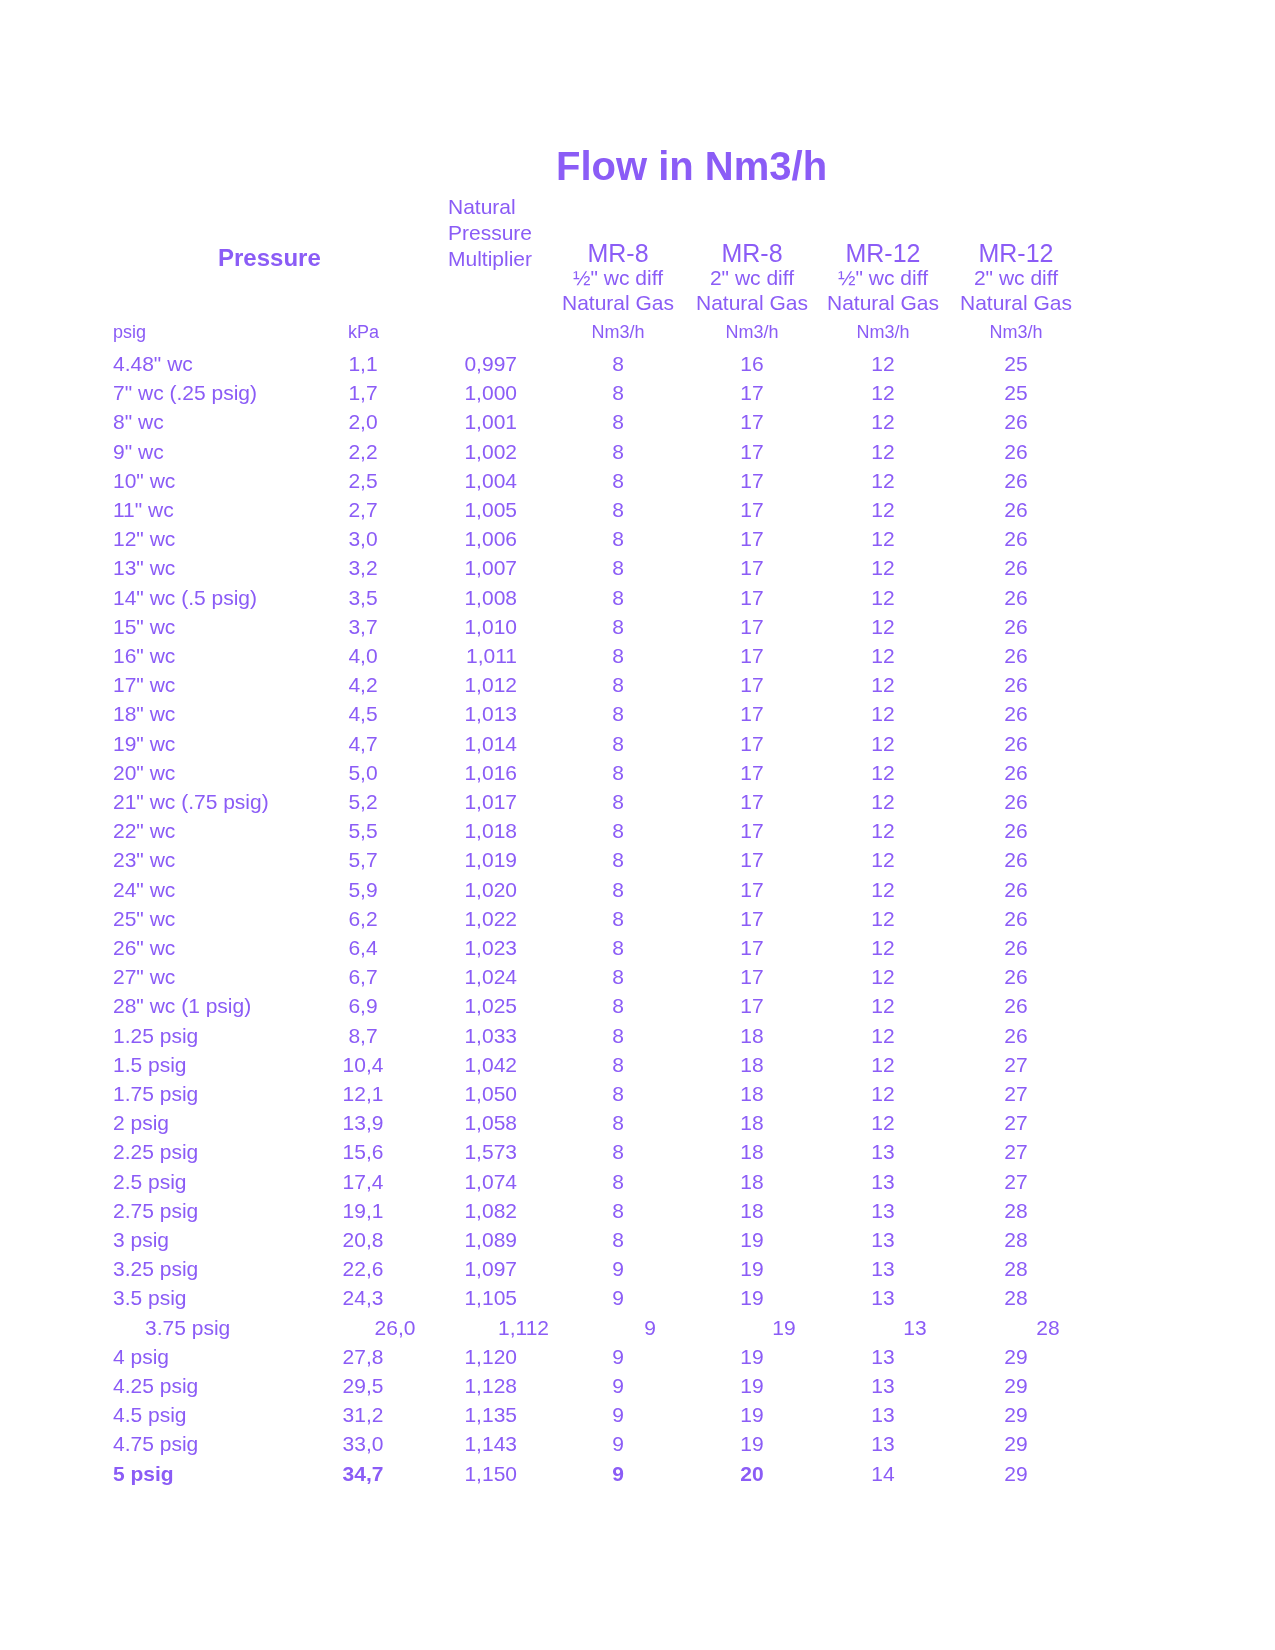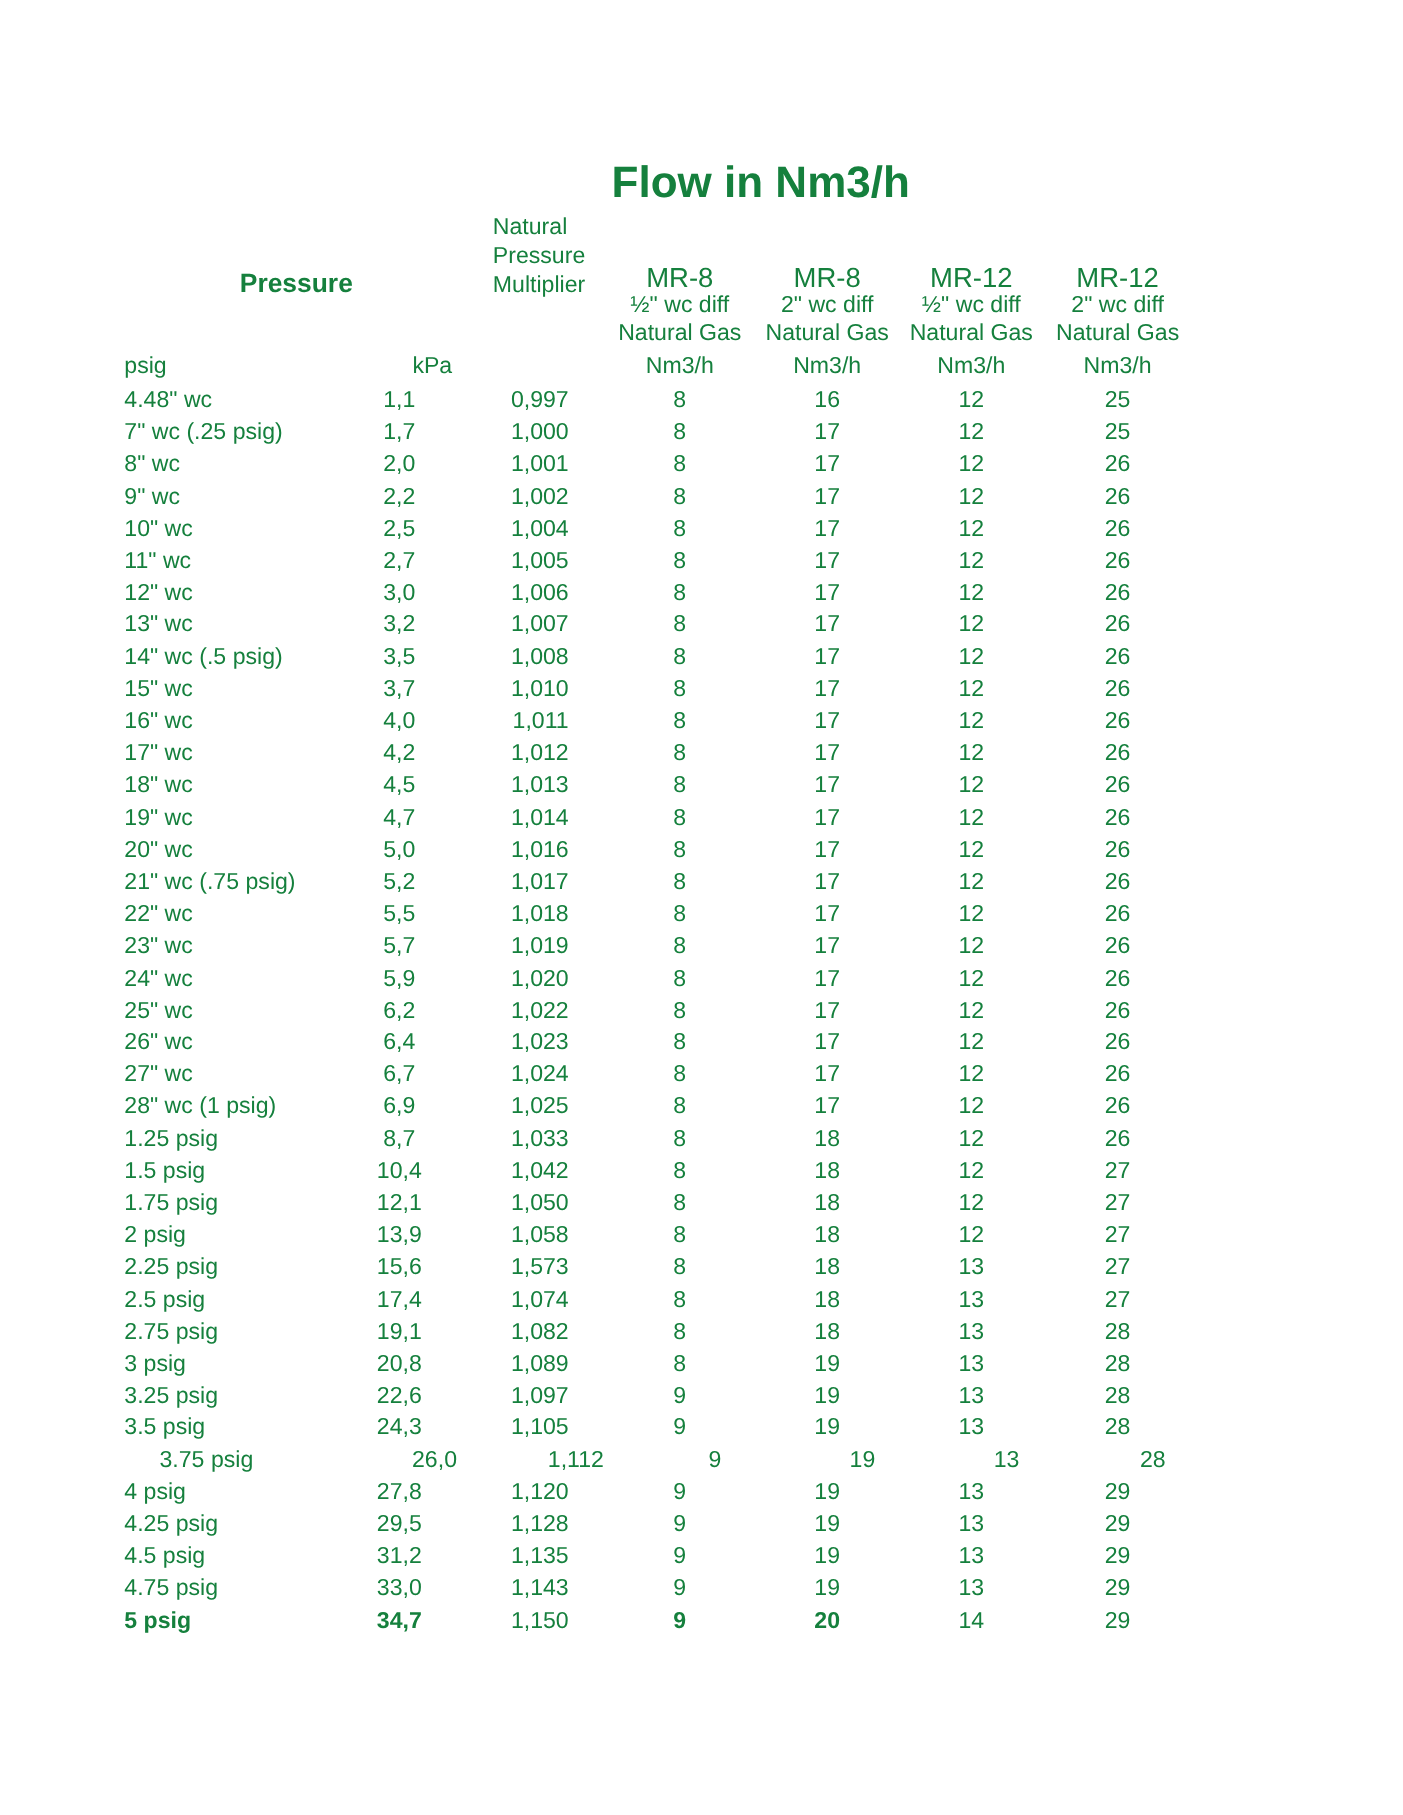--- a/index.html
+++ b/index.html
@@ -1,39 +1,39 @@
 <!DOCTYPE html>
 <html><head>
 <meta charset="utf-8">
 <style>
   html,body{margin:0;padding:0;background:#e8e8e8}
   .page{
     position:relative;width:1275px;height:1650px;margin:0 auto;
-    background:#ffffff;color:#15803d;
+    background:#ffffff;color:#8b5cf6;
     font-family:"Liberation Sans","DejaVu Sans",sans-serif;
     overflow:hidden;
   }
   .title{
     position:absolute;left:556px;top:146px;margin:0;
     font-size:40px;line-height:40px;font-weight:bold;white-space:nowrap;
   }
   .capline{position:absolute;left:448px;font-size:21px;line-height:22px;white-space:nowrap}
   .capline.l1{top:196px}
   .capline.l2{top:222px}
   .capline.l3{top:248px}
   .pressure-hdr{position:absolute;left:218px;top:246px;font-size:24px;line-height:24px;font-weight:bold;white-space:nowrap}
   .hcell{position:absolute;white-space:nowrap}
   .model{top:240px;font-size:25px;line-height:27px}
   .diffline{top:267px;font-size:21px;line-height:22px}
   .gasline{top:292px;font-size:21px;line-height:22px}
-  .unitline{top:318px;font-size:21px;line-height:29px}
+  .unitline{top:318px;font-size:18px;line-height:29px}
   
   .c1{left:113px;width:235px;text-align:left}
   .c2{left:318px;width:90px;text-align:center}
-  .c2label{left:348px;width:90px;text-align:center}
+  .c2label{left:348px;width:90px;text-align:left}
   .c3{left:427px;width:90px;text-align:right}
   .c4{left:558px;width:120px;text-align:center}
   .c5{left:692px;width:120px;text-align:center}
   .c6{left:823px;width:120px;text-align:center}
   .c7{left:956px;width:120px;text-align:center}
   .row{position:absolute;left:0;width:1275px;height:29px;line-height:29px;font-size:21px}
   .cell{position:absolute;top:0;height:29px;white-space:nowrap}
   .bold{font-weight:bold}
 </style>
 </head>

